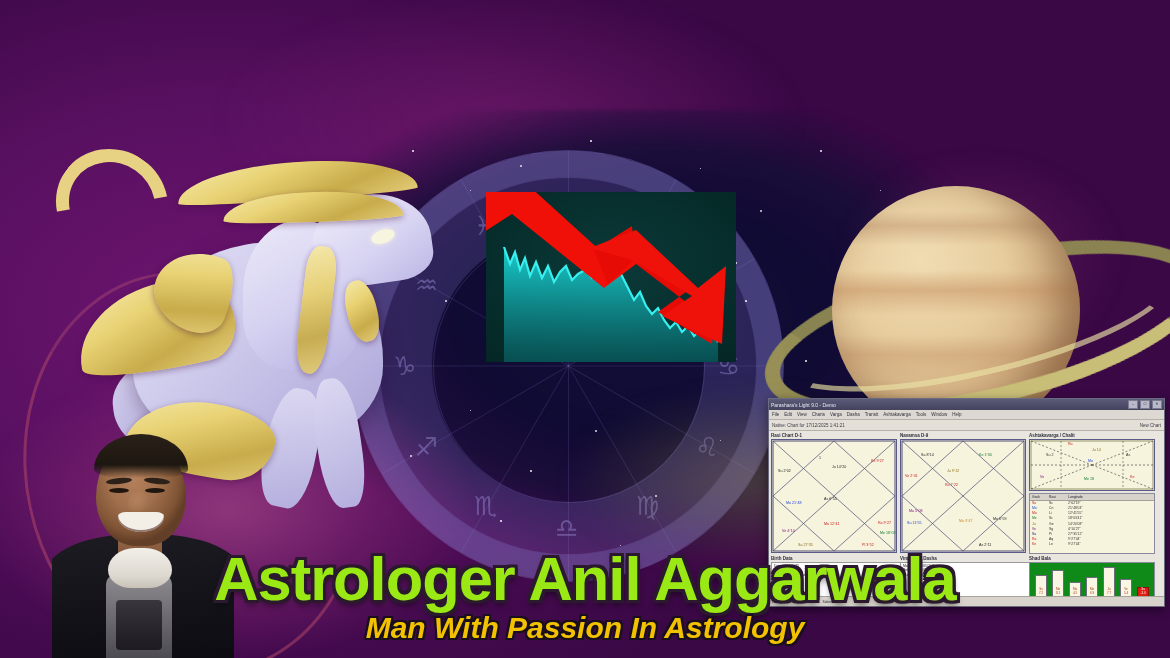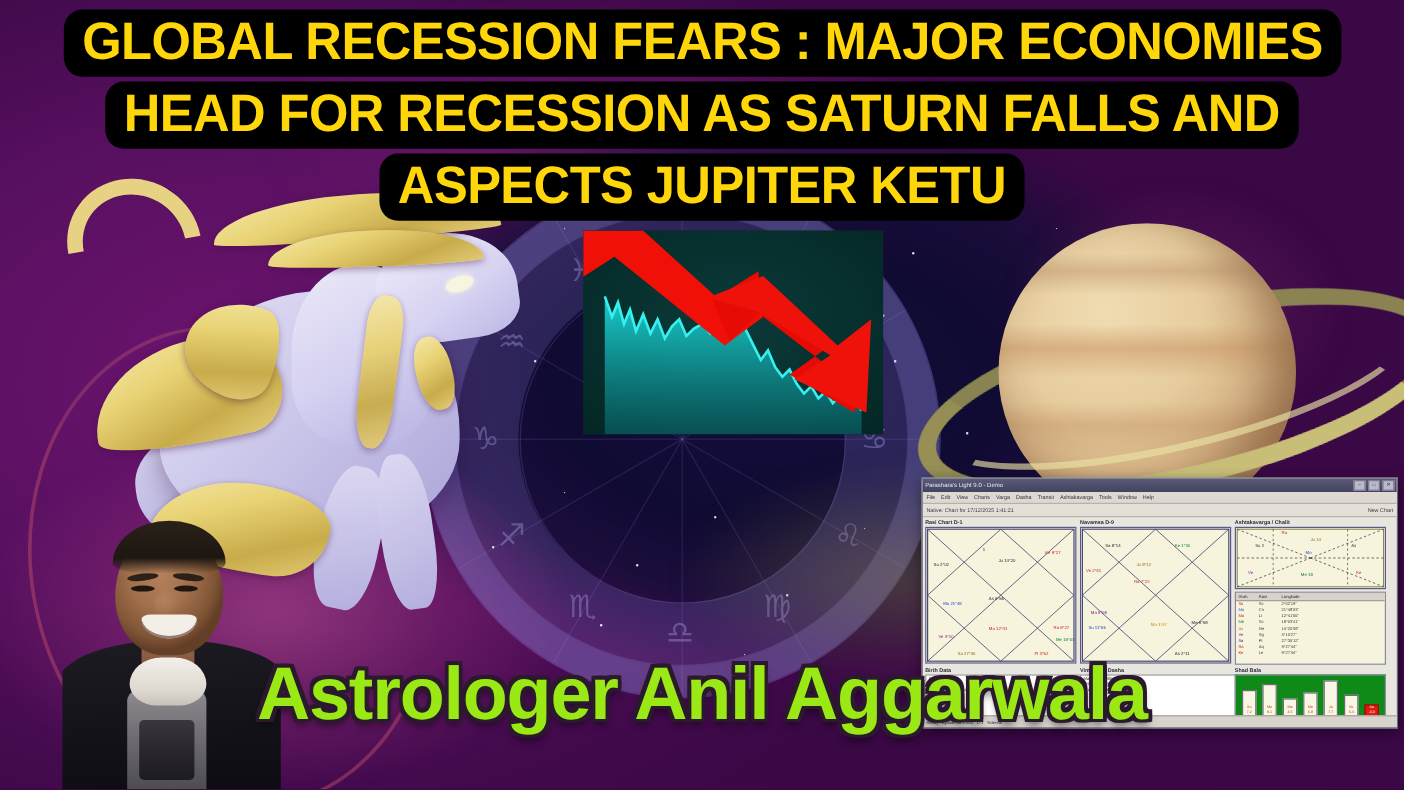--- a/index.html
+++ b/index.html
@@ -814,21 +814,17 @@
     <div class="p-head"></div>
     <div class="p-hair"></div>
     <div class="p-brow l"></div>
     <div class="p-brow r"></div>
     <div class="p-eye l"></div>
     <div class="p-eye r"></div>
     <div class="p-nose"></div>
     <div class="p-mouth"></div>
   </div>
 
-  <div class="headline">
-    <div class="hl-line">GLOBAL RECESSION FEARS : MAJOR ECONOMIES</div><br>
-    <div class="hl-line">HEAD FOR RECESSION AS SATURN FALLS AND</div><br>
-    <div class="hl-line">ASPECTS JUPITER KETU</div>
-  </div>
 
   <div class="name-text">Astrologer Anil Aggarwala</div>
+  <div class="tagline-text">Man With Passion In Astrology</div>
 
 </div>
 
 </body></html>

